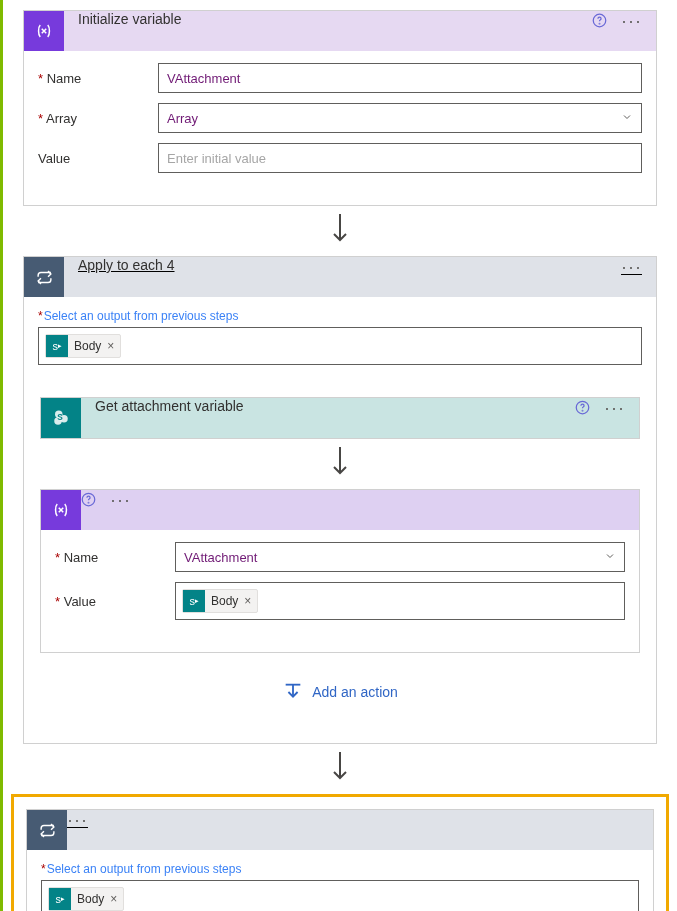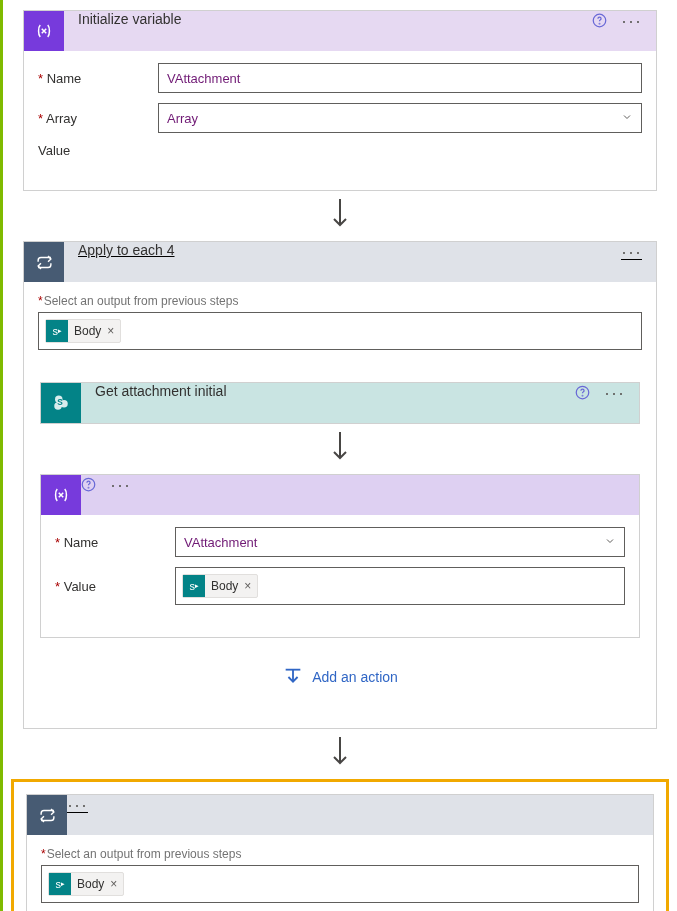--- a/index.html
+++ b/index.html
@@ -22,21 +22,21 @@
   .body { padding: 12px 14px 16px 14px; }
   .row { display: flex; align-items: center; margin-bottom: 10px; }
   .row:last-child { margin-bottom: 16px; }
   .label { width: 120px; font-size: 13px; color: #323130; }
   .req::before { content: "* "; color: #a80000; }
   .field { flex: 1; }
   .input, .select { width: 100%; height: 30px; border: 1px solid #605e5c; padding: 0 8px; font-size: 13px; background: #fff; color: #701a75; }
   .input::placeholder { color: #a6a6a6; }
   .select { display: flex; align-items: center; justify-content: space-between; cursor: pointer; }
   .chev { color: #605e5c; font-size: 12px; }
-  .note { font-size: 12px; color: #737373; margin-bottom: 4px; }
+  .note { font-size: 12px; color: #3b82f6; margin-bottom: 4px; }
   .note.req::before { content: "*"; color: #a80000; margin-right: 1px; }
   .token-row { border: 1px solid #605e5c; padding: 6px; min-height: 32px; display: flex; align-items: center; }
   .token { display: inline-flex; align-items: center; background: #f3f2f1; border: 1px solid #e1dfdd; border-radius: 2px; height: 24px; padding: 0 6px 0 0; font-size: 12px; color: #323130; max-width: 100px; }
   .token .tk-icon { width: 22px; height: 22px; background: #038387; color: #fff; display: flex; align-items: center; justify-content: center; margin-right: 6px; font-size: 11px; }
   .token .tk-close { margin-left: 6px; color: #605e5c; cursor: pointer; }
   .arrow { text-align: center; padding: 6px 0; }
   .arrow svg { stroke: #484644; }
   .nested { padding: 16px; }
   .add-action { display: flex; align-items: center; justify-content: center; gap: 8px; color: #3066c5; font-size: 14px; padding: 28px 0 24px 0; }
   .add-action svg { stroke: #3066c5; }
@@ -82,20 +82,21 @@
             <span class="chev">
               <svg width="12" height="12" viewBox="0 0 24 24" fill="none" stroke="currentColor" stroke-width="2">
                   <path d="M6 9l6 6 6-6"></path>
                 </svg>
             </span>
           </div>
         </div>
       </div>
       <div class="row">
         <div class="label">Value</div>
+        <div class="field"><input class="input" placeholder="Enter initial value" style=""></div>
       </div>
     </div>
   </div>
 
   <div class="arrow">
     <svg width="18" height="34" viewBox="0 0 18 34" fill="none" stroke-width="2">
         <line x1="9" y1="2" x2="9" y2="28"></line>
         <path d="M3 22l6 6 6-6"></path>
       </svg>
   </div>
@@ -131,21 +132,21 @@
       <div class="card">
         <div class="header h-teal">
           <div class="icon-box ib-teal">
             <svg width="18" height="18" viewBox="0 0 24 24" fill="#fff">
                 <circle cx="9" cy="7" r="5" opacity="0.85"></circle>
                 <circle cx="16" cy="13" r="5" opacity="0.85"></circle>
                 <circle cx="8" cy="16" r="5" opacity="0.85"></circle>
                 <text x="7" y="15" font-size="11" fill="#038387" font-weight="bold">S</text>
               </svg>
           </div>
-          <div class="title">Get attachment initial</div>
+          <div class="title">Get attachment variable</div>
           <div class="hdr-actions">
             <span class="help-icon">
               <svg width="15" height="15" viewBox="0 0 24 24" fill="none" stroke="currentColor" stroke-width="2">
                   <circle cx="12" cy="12" r="10"></circle>
                   <path d="M9.5 9a2.5 2.5 0 015 0c0 2-2.5 2-2.5 4"></path>
                   <circle cx="12" cy="17" r="0.5" fill="currentColor"></circle>
                 </svg>
             </span>
             <span class="dots">···</span>
           </div>

